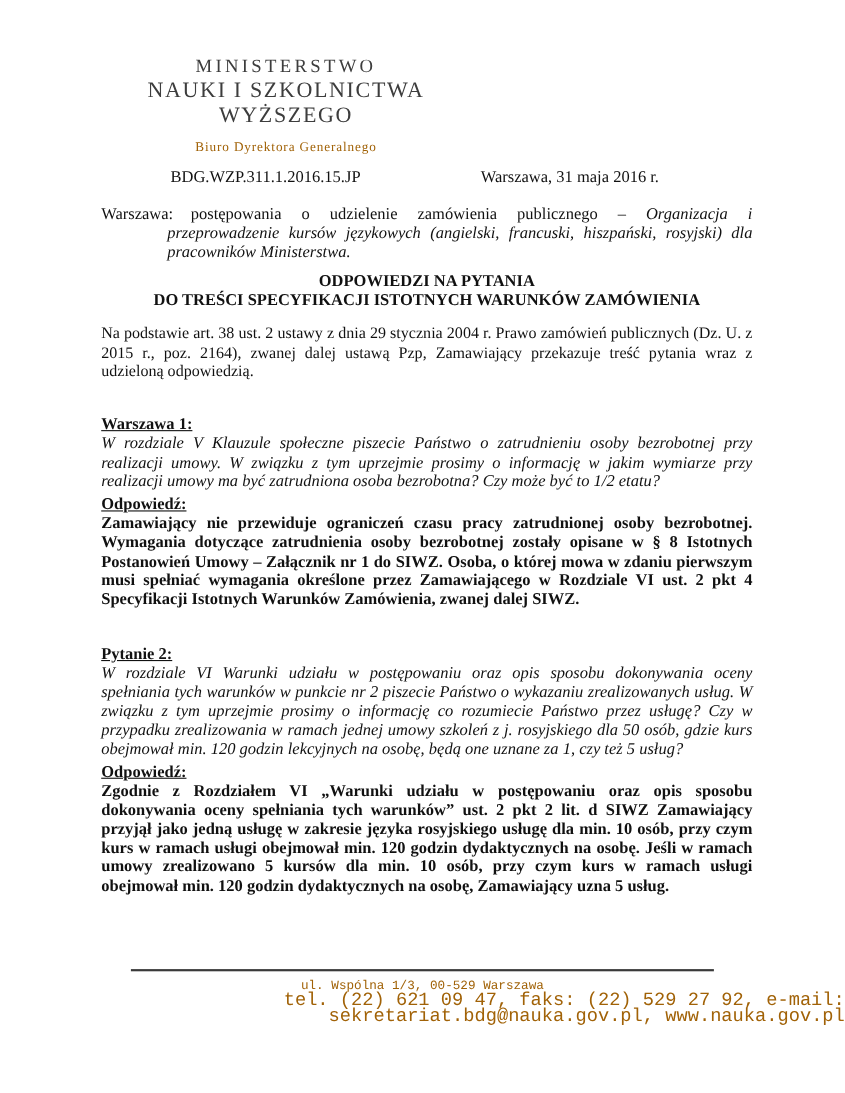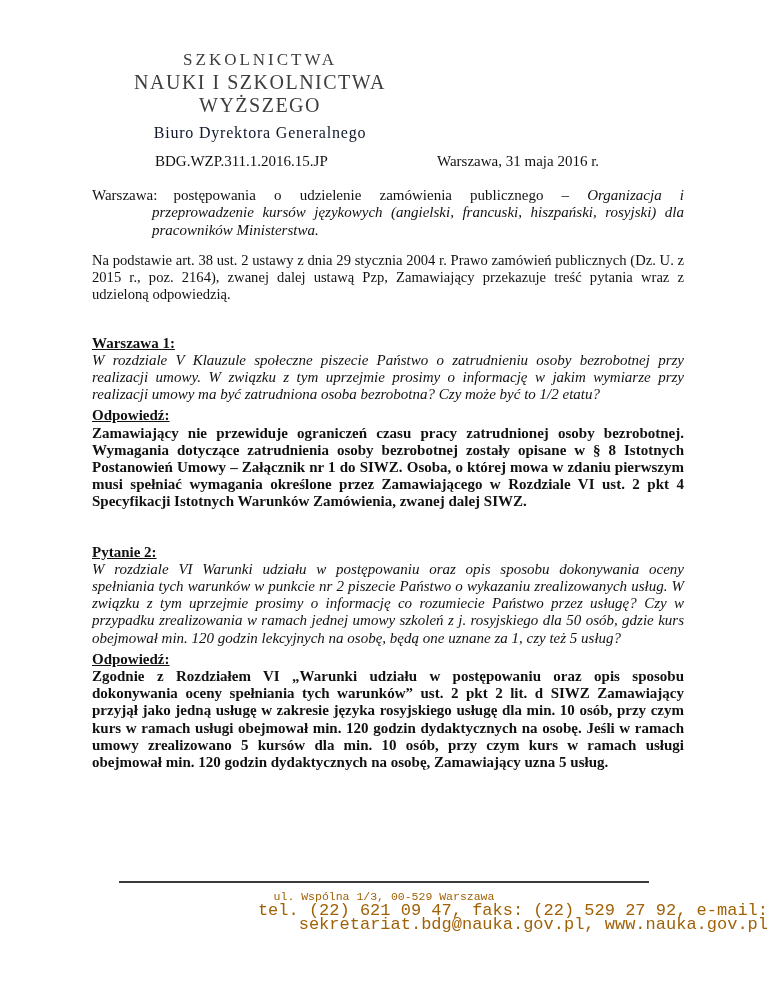--- a/index.html
+++ b/index.html
@@ -31,24 +31,24 @@
     color: #3d3d3d;
   }
   .ministry-2 {
     font-size: 20px;
     line-height: 23px;
     letter-spacing: 1.5px;
     color: #3d3d3d;
     margin-top: 1px;
   }
   .office {
-    font-size: 16px;
+    font-size: 12px;
     line-height: 16px;
     letter-spacing: 0.8px;
-    color: #0f172a;
+    color: #a16207;
     margin-top: 8px;
   }
   .ref-row {
     position: relative;
     height: 18px;
     margin-top: 12px;
     font-size: 15px;
     padding-left: 18px;
   }
   .ref-no   { position: absolute; left: 155px; top: 0; }
@@ -134,37 +134,41 @@
     line-height: 14px;
     text-align: right;
   }
 </style>
 </head>
 <body>
 
 <div class="page">
 
   <div class="letterhead">
-    <div class="ministry-1">SZKOLNICTWA</div>
+    <div class="ministry-1">MINISTERSTWO</div>
     <div class="ministry-2">NAUKI I SZKOLNICTWA WYŻSZEGO</div>
     <div class="office">Biuro Dyrektora Generalnego</div>
   </div>
 
   <div class="ref-row">
     <span class="ref-no">BDG.WZP.311.1.2016.15.JP</span>
     <span class="place-date">Warszawa, 31 maja 2016 r.</span>
   </div>
 
   <div class="content">
 
 
     <p class="subject">
       <span class="subject-label">Warszawa:</span><span>postępowania o udzielenie zamówienia publicznego – </span><span class="italic">Organizacja i przeprowadzenie kursów językowych (angielski, francuski, hiszpański, rosyjski) dla pracowników Ministerstwa.</span>
     </p>
 
+    <div class="doc-title">
+      <div>ODPOWIEDZI NA PYTANIA</div>
+      <div>DO TREŚCI SPECYFIKACJI ISTOTNYCH WARUNKÓW ZAMÓWIENIA</div>
+    </div>
 
     <p class="intro">Na podstawie art. 38 ust. 2 ustawy z dnia 29 stycznia 2004 r. Prawo zamówień publicznych (Dz. U. z 2015 r., poz. 2164), zwanej dalej ustawą Pzp, Zamawiający przekazuje treść pytania wraz z udzieloną odpowiedzią.</p>
 
     <div class="qa-block qa-block-1">
       <div class="q-label">Warszawa 1:</div>
       <p class="q-text">W rozdziale V Klauzule społeczne piszecie Państwo o zatrudnieniu osoby bezrobotnej przy realizacji umowy. W związku z tym uprzejmie prosimy o informację w jakim wymiarze przy realizacji umowy ma być zatrudniona osoba bezrobotna? Czy może być to 1/2 etatu?</p>
       <div class="a-label">Odpowiedź:</div>
       <p class="a-text">Zamawiający nie przewiduje ograniczeń czasu pracy zatrudnionej osoby bezrobotnej. Wymagania dotyczące zatrudnienia osoby bezrobotnej zostały opisane w § 8 Istotnych Postanowień Umowy – Załącznik nr 1 do SIWZ. Osoba, o której mowa w zdaniu pierwszym musi spełniać wymagania określone przez Zamawiającego w Rozdziale VI ust. 2 pkt 4 Specyfikacji Istotnych Warunków Zamówienia, zwanej dalej SIWZ.</p>
     </div>
 

